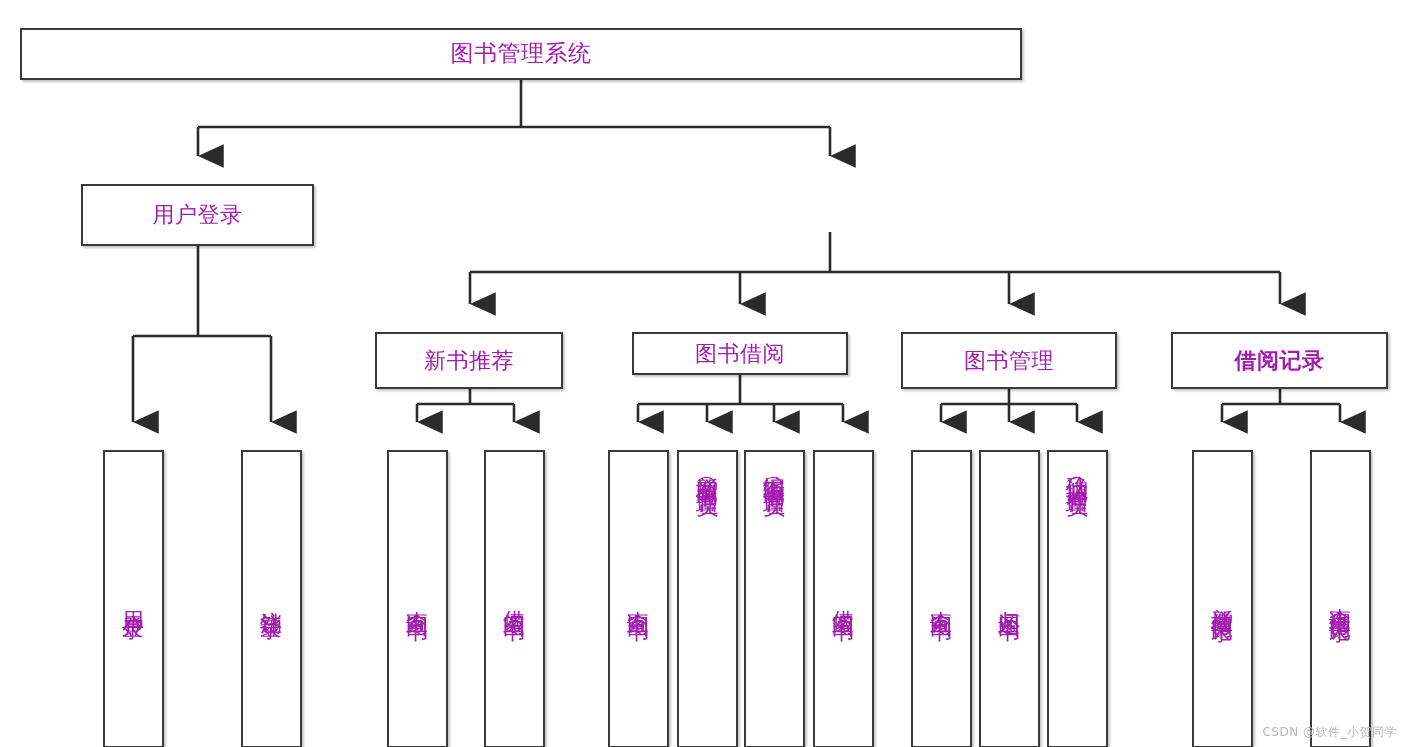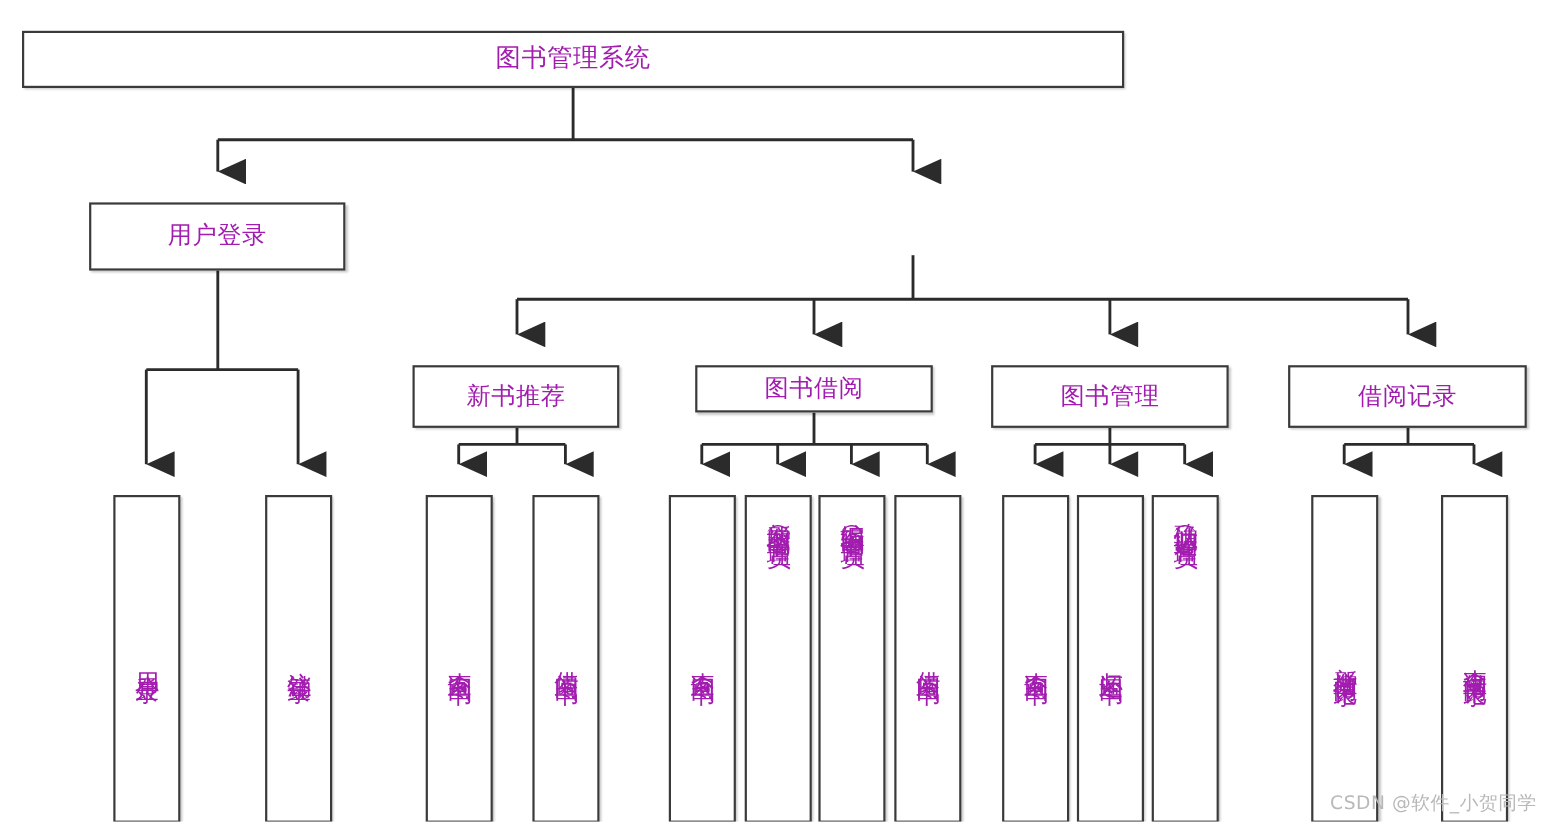--- a/index.html
+++ b/index.html
@@ -68,21 +68,21 @@
     white-space: nowrap;
   }
   .node.vert.centered {
     align-items: center;
     padding-top: 0;
   }
   #watermark {
     position: absolute;
     right: 8px;
     bottom: 6px;
-    font-size: 17px;
+    font-size: 12px;
     color: #b8b8b8;
     letter-spacing: 0.5px;
     z-index: 5;
     white-space: nowrap;
   }
 </style>
 </head>
 <body>
 
 <div id="diagram-root">
@@ -154,21 +154,21 @@
   </div>
 
   <div class="node horiz" style="left:632px; top:318px; width:216px; height:43px;">
     <span class="label">图书借阅</span>
   </div>
 
   <div class="node horiz" style="left:901px; top:318px; width:216px; height:57px;">
     <span class="label">图书管理</span>
   </div>
 
-  <div class="node horiz" style="left:1171px; top:318px; width:217px; height:57px;">
+  <div class="node horiz" style="left:1171px; top:318px; width:217px; height:57px;font-weight:bold;">
     <span class="label">借阅记录</span>
   </div>
 
   <div class="node vert centered" style="left:103px; top:436px; width:61px; height:298px;">
     <span class="label">用户登录</span>
   </div>
 
   <div class="node vert centered" style="left:241px; top:436px; width:61px; height:298px;">
     <span class="label">注销登录</span>
   </div>

